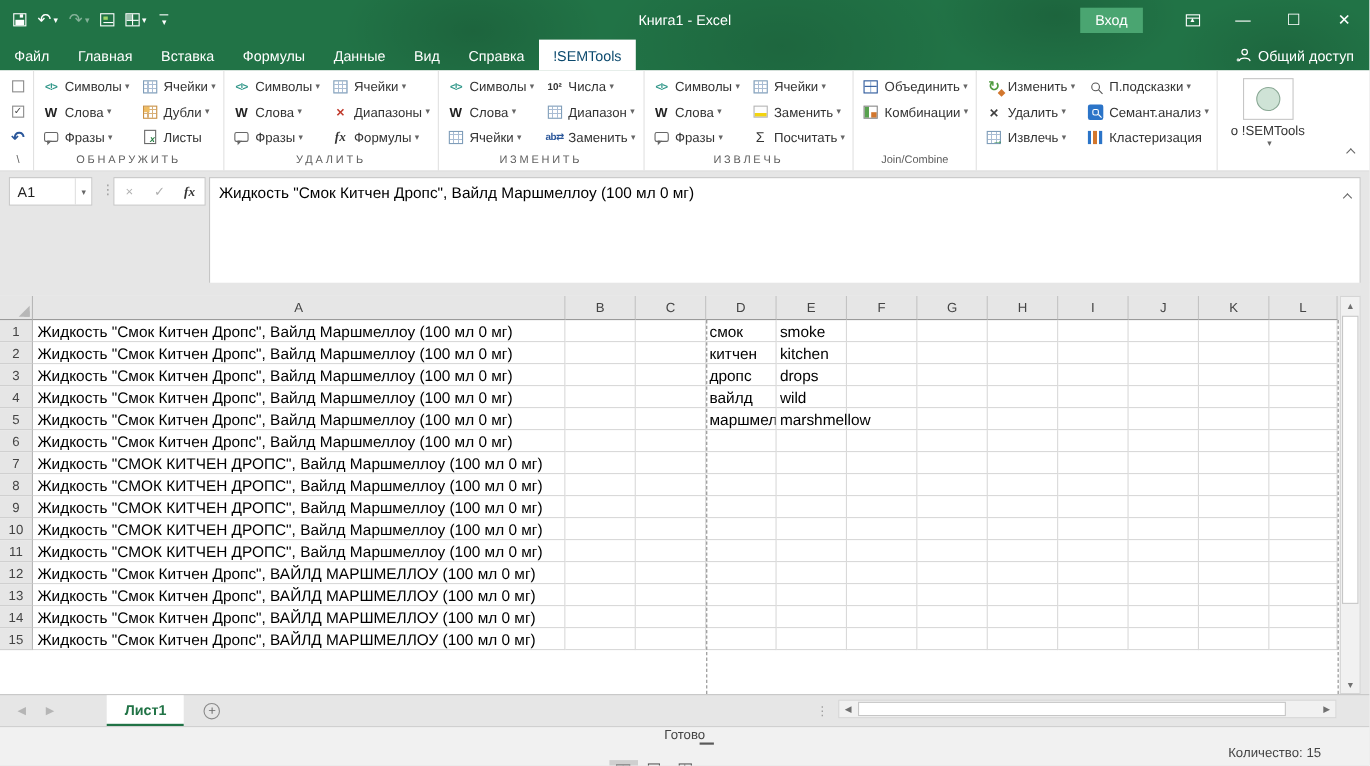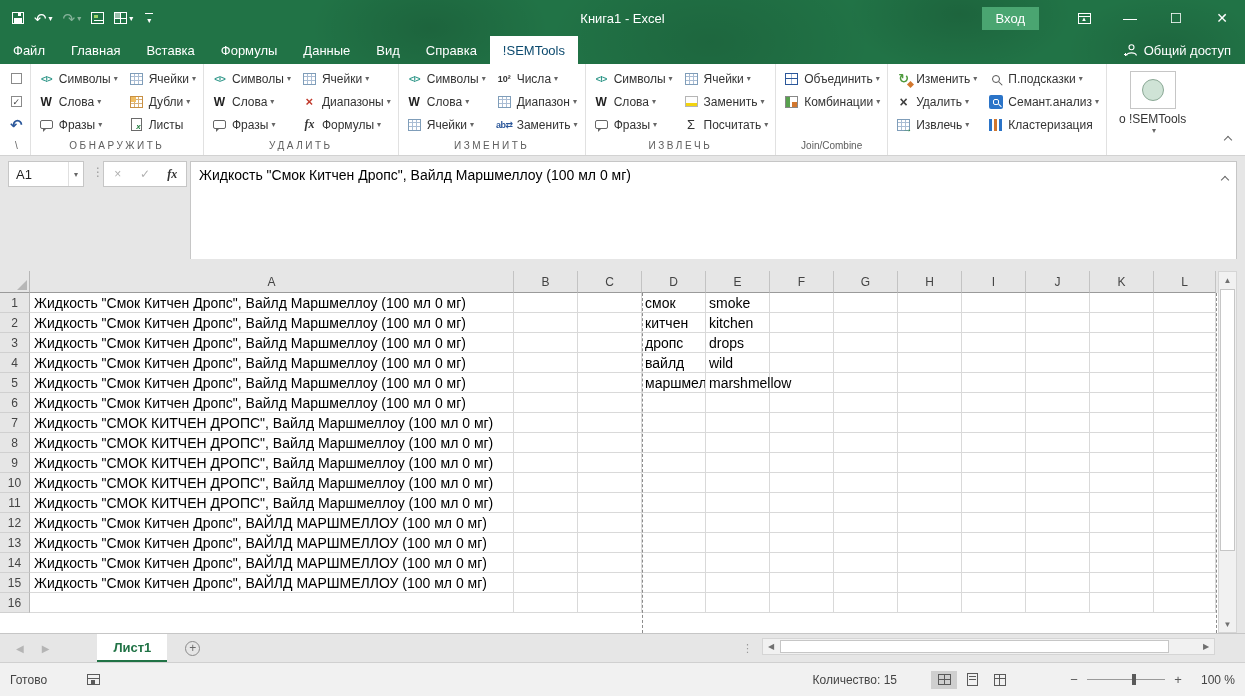--- a/index.html
+++ b/index.html
@@ -183,21 +183,21 @@
     display:flex; align-items:center; justify-content:center; font-size:12px; line-height:1; cursor:pointer; }
   .tdots { position:absolute; left:742px; top:8px; color:#9a9a9a; font-size:11px; cursor:col-resize; }
   .hscroll { position:absolute; left:762px; right:30px; top:4px; height:17px; background:#f1f1f1;
     border:1px solid #d5d5d5; display:flex; align-items:center; }
   .hs-arr { width:16px; text-align:center; font-size:8px; color:#707070; cursor:pointer; }
   .hs-thumb { height:13px; flex:1; background:#fff; border:1px solid #c6c6c6; margin:0 1px; cursor:grab; }
   .hs-track { width:28px; }
 
   
   .statusbar { height:36px; background:#f1f1f1; border-top:1px solid #d0d0d0; display:flex;
-    align-items:center; font-size:12px; color:#444; padding:0 10px; }
+    align-items:center; font-size:12px; color:#444; padding:0 10px;flex-direction:column; }
   .macro-ic { width:13px; height:11px; border:1px solid #5a5a5a; margin-left:40px; cursor:pointer;
     background: linear-gradient(#5a5a5a 0 0) 3px 100%/4px 4px no-repeat,
                 linear-gradient(#5a5a5a 0 0) 0 3px/100% 1px no-repeat; }
   .sb-count { margin-left:auto; margin-right:34px; cursor:pointer; }
   .viewbtns { display:flex; align-items:center; gap:2px; margin-right:56px; }
   .vb { width:26px; height:18px; display:flex; align-items:center; justify-content:center; cursor:pointer; }
   .vb.active { background:#cfcfcf; }
   .vb-grid { width:13px; height:11px; border:1px solid #5a5a5a;
     background: linear-gradient(#5a5a5a 0 0) 50% 0/1px 100% no-repeat,
                 linear-gradient(#5a5a5a 0 0) 0 50%/100% 1px no-repeat; }
@@ -804,35 +804,20 @@
             <div class="cell c-D" style="width: 64px;"></div>
             <div class="cell c-E" style="width: 64px;"></div>
             <div class="cell c-F" style="width: 64px;"></div>
             <div class="cell c-G" style="width: 64px;"></div>
             <div class="cell c-H" style="width: 64px;"></div>
             <div class="cell c-I" style="width: 64px;"></div>
             <div class="cell c-J" style="width: 64px;"></div>
             <div class="cell c-K" style="width: 64px;"></div>
             <div class="cell c-L" style="width: 62px;"></div>
           </div>
-          <div class="gr">
-            <div class="rh">16</div>
-            <div class="cell c-A" style="width: 484px;"></div>
-            <div class="cell c-B" style="width: 64px;"></div>
-            <div class="cell c-C" style="width: 64px;"></div>
-            <div class="cell c-D" style="width: 64px;"></div>
-            <div class="cell c-E" style="width: 64px;"></div>
-            <div class="cell c-F" style="width: 64px;"></div>
-            <div class="cell c-G" style="width: 64px;"></div>
-            <div class="cell c-H" style="width: 64px;"></div>
-            <div class="cell c-I" style="width: 64px;"></div>
-            <div class="cell c-J" style="width: 64px;"></div>
-            <div class="cell c-K" style="width: 64px;"></div>
-            <div class="cell c-L" style="width: 62px;"></div>
-          </div>
         </div>
       <div class="pagebreak pb1"></div>
       <div class="pagebreak pb2"></div>
     </div>
     <div class="vscroll">
       <span class="vs-arr">▲</span>
       <span class="vs-thumb"></span>
       <span class="vs-track"></span>
       <span class="vs-arr">▼</span>
     </div>

